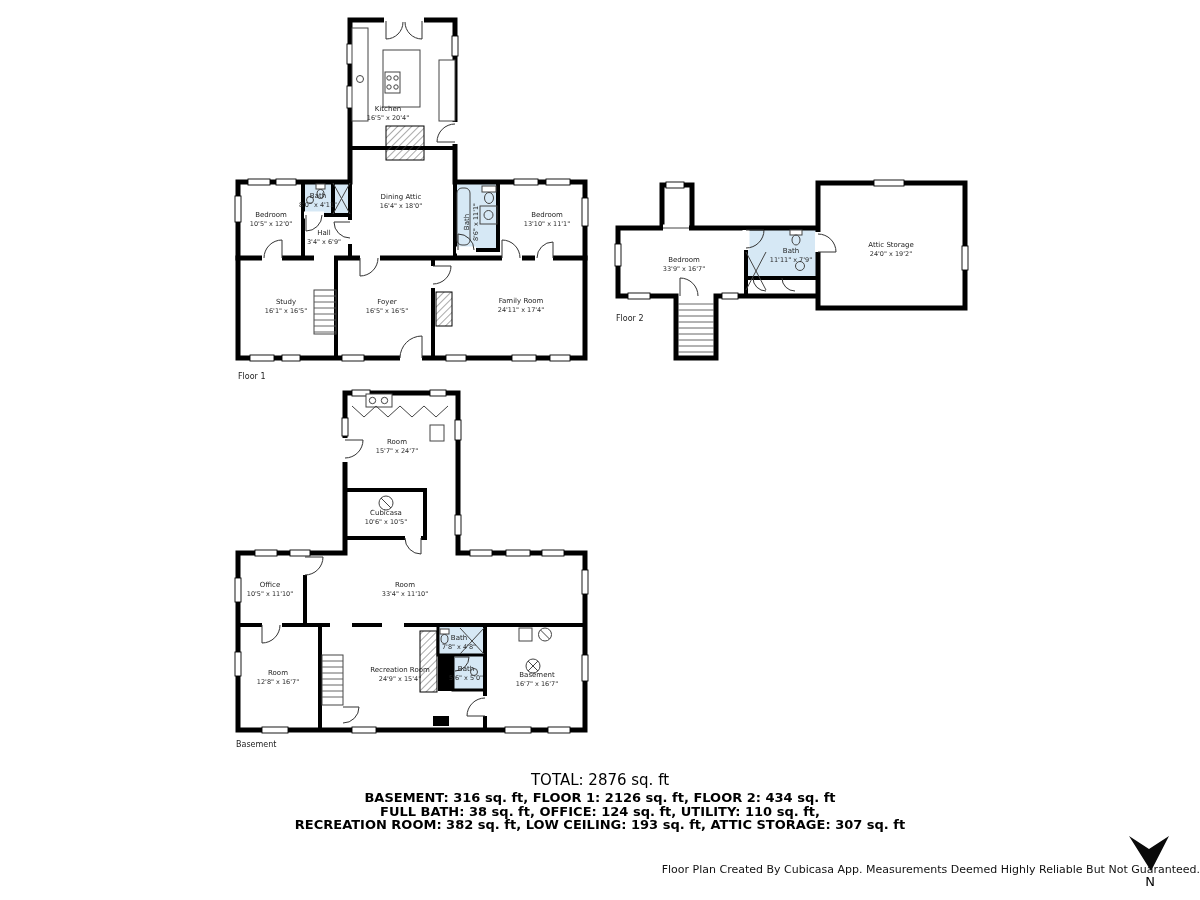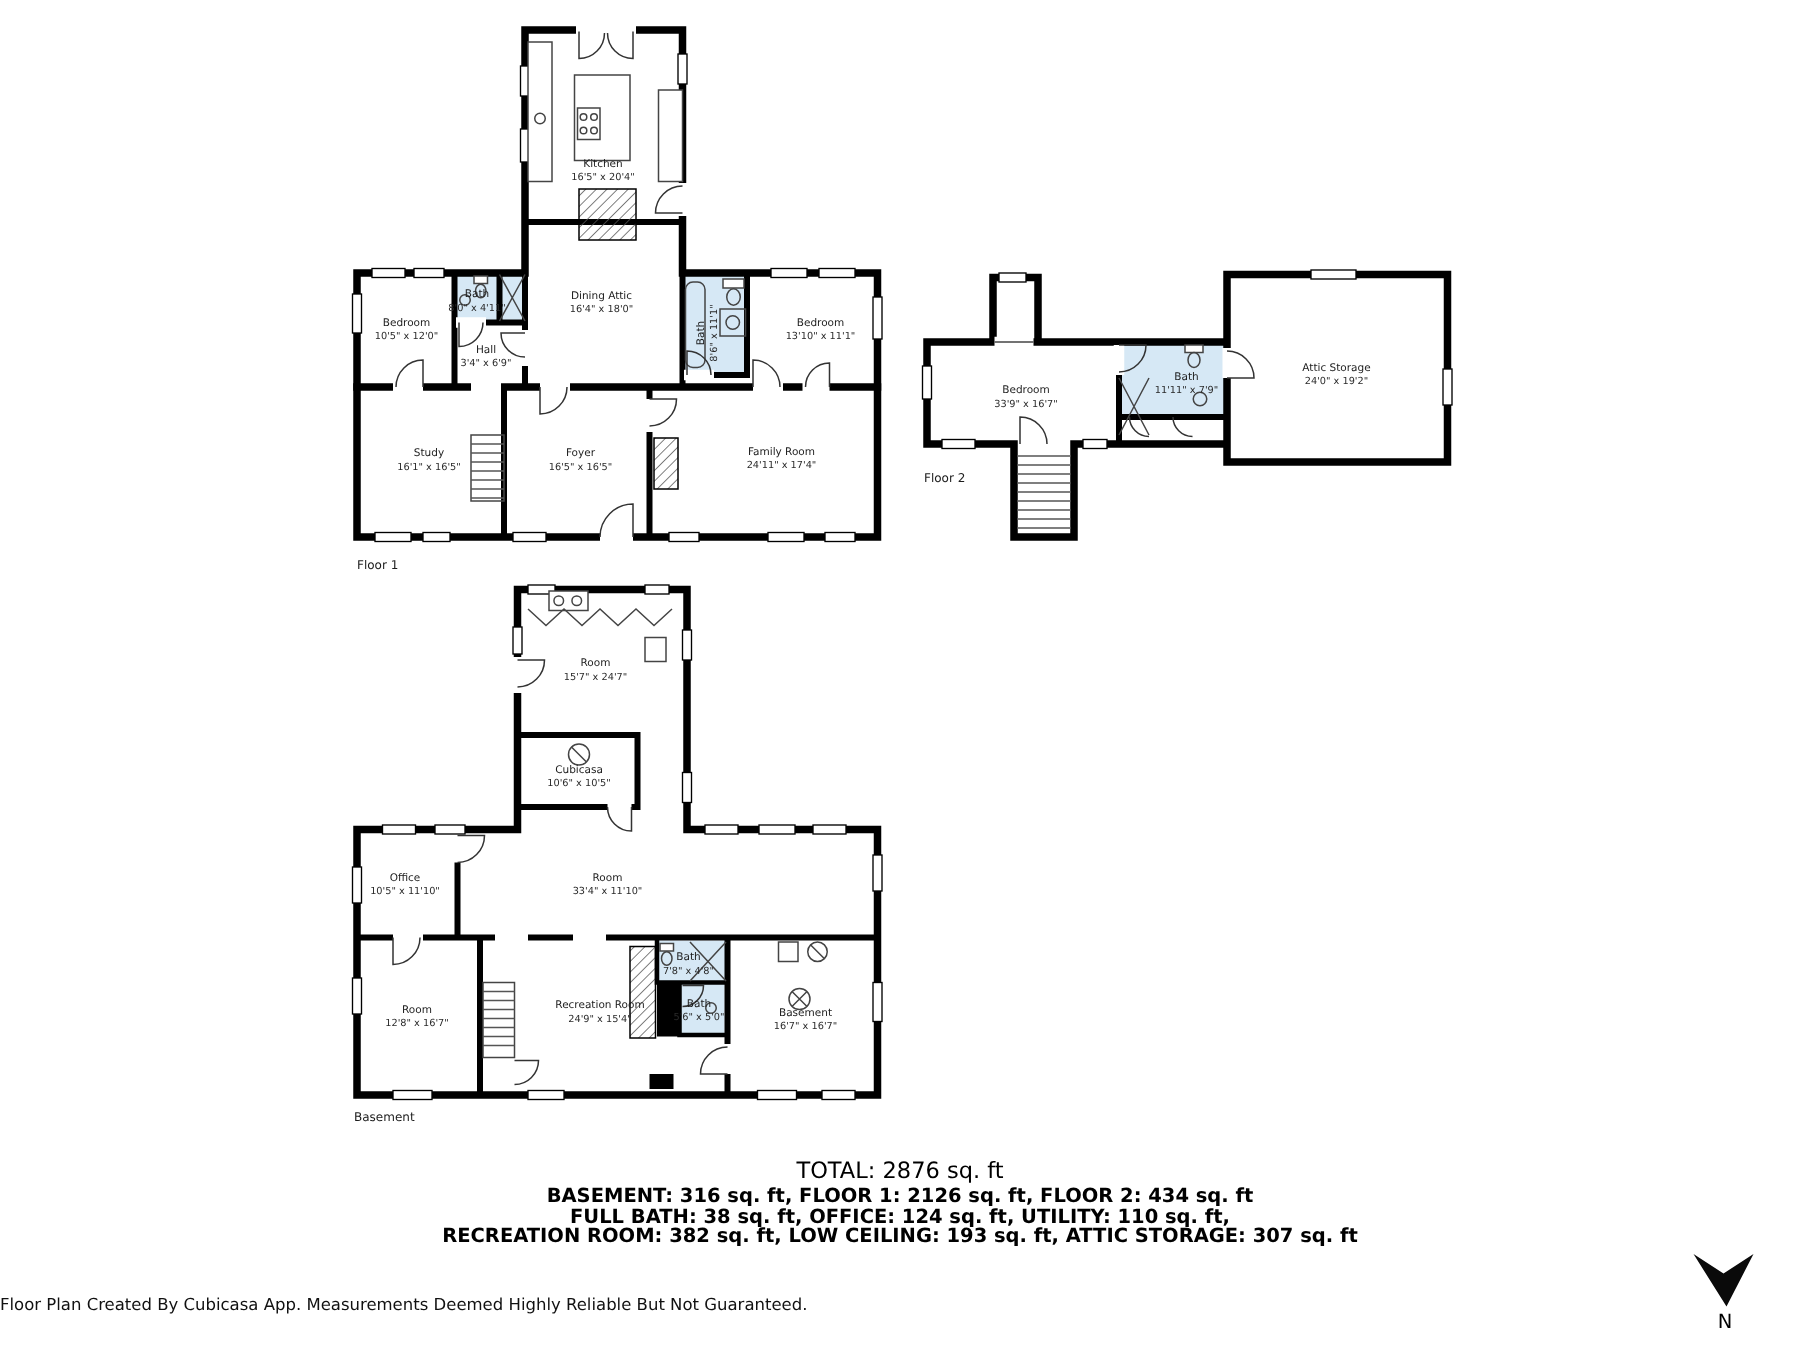--- a/index.html
+++ b/index.html
@@ -17,21 +17,21 @@
   .tread{stroke:#555;stroke-width:0.9;}
   .hatchrect{fill:url(#hatch);stroke:#000;stroke-width:1;}
   .lbl{position:absolute;transform:translate(-50%,-50%);text-align:center;font-size:7px;
        color:#1c1c1c;line-height:1.3;white-space:nowrap;}
   .lbl .dm{font-size:6.5px;color:#2a2a2a;}
   .vert{transform:translate(-50%,-50%) rotate(-90deg);}
   .caption{position:absolute;font-size:8px;color:#1c1c1c;white-space:nowrap;}
   .summary{position:absolute;top:771px;left:0;width:1200px;text-align:center;color:#000;}
   .summary .total{font-size:15px;font-weight:normal;margin-bottom:2px;}
   .summary .sline{font-size:13px;line-height:13.7px;font-weight:bold;}
-  .footer{position:absolute;top:863px;left:0;width:1200px;text-align:left;font-size:11px;color:#111;}
+  .footer{position:absolute;top:863px;left:0;width:1200px;text-align:right;font-size:11px;color:#111;}
   .north-n{position:absolute;left:1150px;top:874px;transform:translateX(-50%);font-size:13px;color:#000;}
 </style>
 </head>
 <body>
 
 <div id="stage">
 
 <svg width="1200" height="900" viewBox="0 0 1200 900">
   <defs>
     <pattern id="hatch" patternUnits="userSpaceOnUse" width="5" height="5" patternTransform="rotate(45)">
@@ -255,21 +255,21 @@
       <path d="M343,707 H359 A16,16 0 0,1 343,723"></path>
       <path d="M485,716 H467 A18,18 0 0,1 485,698"></path>
       <path d="M455,657 H469 A14,14 0 0,1 455,671"></path>
     </g>
     <rect x="433" y="716" width="16" height="10" fill="#000"></rect>
   </g>
 
   <polygon points="1129,836 1149,849 1169,836 1151,871" fill="#0a0a0a"></polygon>
 </svg>
 
-<div class="lbl" style="left:402px;top:114px">
+<div class="lbl" style="left:388px;top:114px">
   <div>Kitchen</div>
       <div class="dm">16'5" x 20'4"</div>
     </div>
 <div class="lbl" style="left:271px;top:220px">
   <div>Bedroom</div>
       <div class="dm">10'5" x 12'0"</div>
     </div>
 <div class="lbl" style="left:318px;top:201px">
   <div>Bath</div>
       <div class="dm">8'0" x 4'11"</div>

